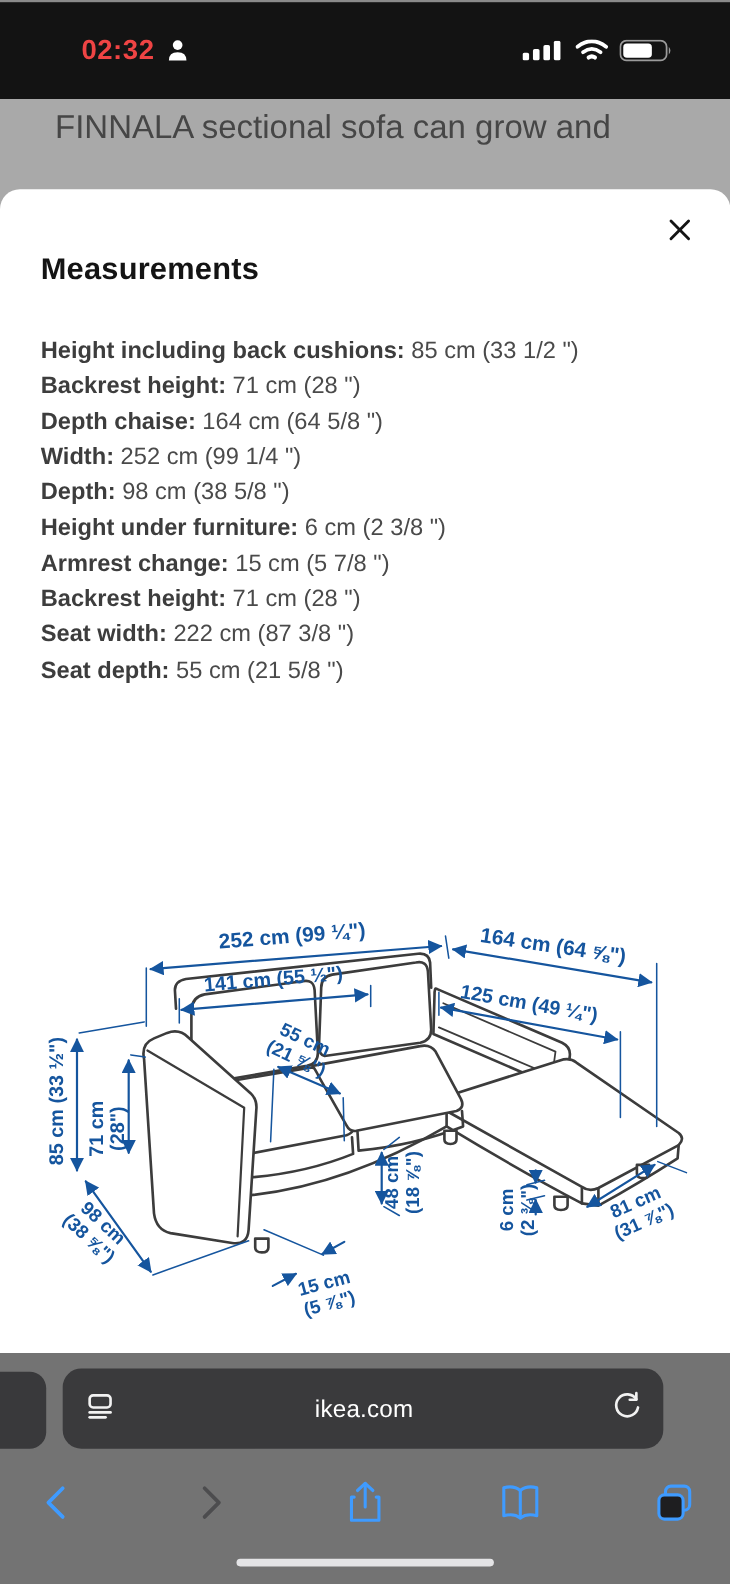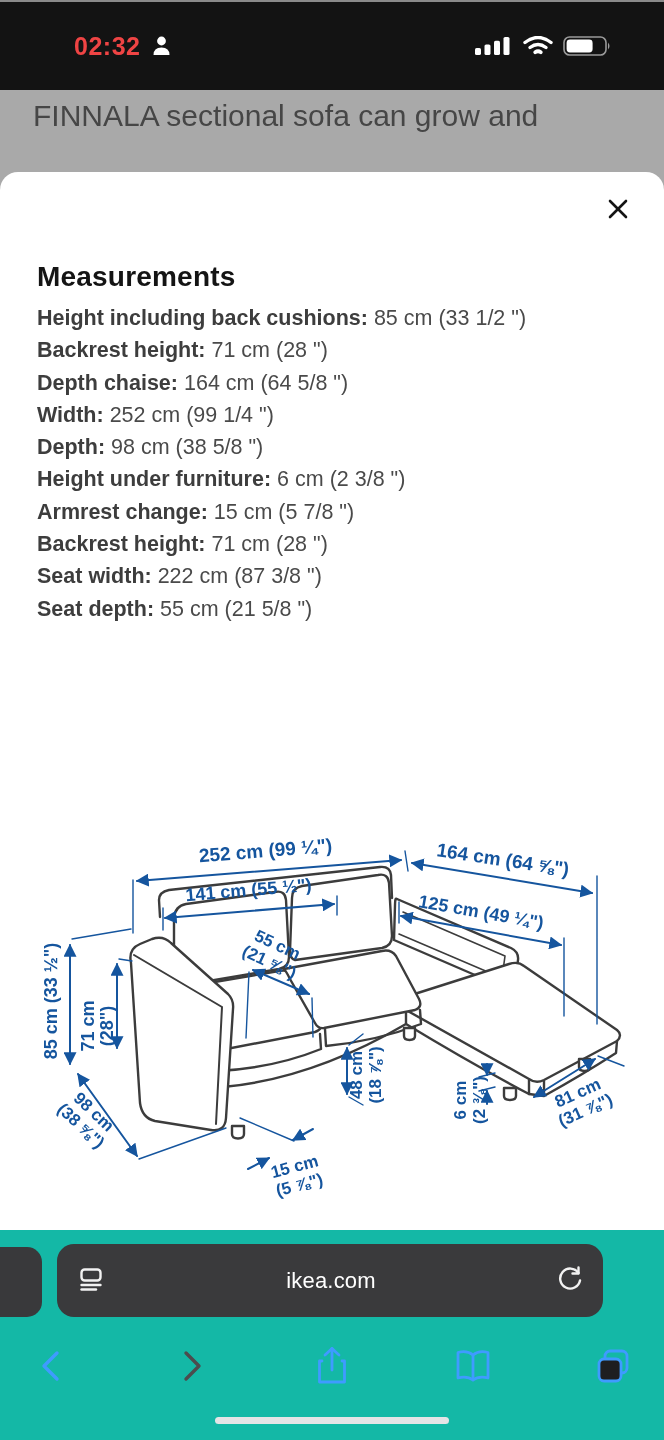--- a/index.html
+++ b/index.html
@@ -7,33 +7,33 @@
   body { font-family:"Liberation Sans", sans-serif; }
   .screen { position:relative; width:664px; height:1440px; margin:0 auto; background:#a9a9a9; overflow:hidden; }
 
   
   .status-bar { position:absolute; top:0; left:0; width:664px; height:90px; background:#131313; border-top:2px solid #8a8a8a; z-index:40; }
   .sb-time { position:absolute; left:74px; top:30px; color:#ef4444; font-size:25px; font-weight:700; letter-spacing:.5px; }
   .sb-person { position:absolute; left:152px; top:34px; }
   .sb-right { position:absolute; right:52px; top:34px; display:flex; align-items:center; gap:10px; }
 
   
-  .page-dim { position:absolute; top:90px; left:0; width:664px; height:90px; background:#a9a9a9; color:#464646; font-size:30px; line-height:49px; padding-left:33px; padding-top:1px; z-index:1; }
+  .page-dim { position:absolute; top:90px; left:0; width:664px; height:90px; background:#a9a9a9; color:#464646; font-size:30px; line-height:49px; padding-left:50px; padding-top:1px; z-index:1; }
 
   
   .modal { position:absolute; top:172px; left:0; width:664px; height:1058px; background:#fff; border-radius:18px 18px 0 0; z-index:10; }
   .close-btn { position:absolute; top:192px; left:600px; width:36px; height:36px; background:none; border:none; cursor:pointer; z-index:12; }
-  .title-clip { position:absolute; top:235px; left:37px; height:34px; overflow:hidden;margin-top:32px; }
+  .title-clip { position:absolute; top:235px; left:37px; height:34px; overflow:hidden; }
   .title-clip h1 { font-size:28px; font-weight:700; color:#141414; margin-top:-6px; letter-spacing:.2px; }
   .mlist { position:absolute; top:302px; left:37px; list-style:none; font-size:21.5px; line-height:32.3px; color:#4a4a4a; }
   .mlist b { color:#3d3d3d; font-weight:700; }
   .diagram { position:absolute; top:838px; left:30px; }
 
   
-  .bottom-bar { position:absolute; top:1230px; left:0; width:664px; height:210px; background:#14b8a6; z-index:40; }
+  .bottom-bar { position:absolute; top:1230px; left:0; width:664px; height:210px; background:#737373; z-index:40; }
   .tab-peek { position:absolute; left:-18px; top:17px; width:60px; height:70px; border-radius:15px; background:#39393b; }
   .url-bar { position:absolute; left:57px; top:14px; width:546px; height:73px; border-radius:17px; background:#3a3a3c; display:flex; align-items:center; justify-content:space-between; padding:0 20px; }
   .url-text { color:#fff; font-size:22px; font-weight:500; letter-spacing:.2px; }
   .nav-row { position:absolute; left:0; top:104px; width:664px; height:64px; display:flex; align-items:center; justify-content:space-between; padding:0 28px; }
   .nav-btn { background:none; border:none; width:46px; height:46px; display:flex; align-items:center; justify-content:center; cursor:pointer; }
   .home-indicator { position:absolute; left:215px; top:187px; width:234px; height:7px; border-radius:4px; background:#e4e4e6; }
 </style>
 </head>
 <body>
 

